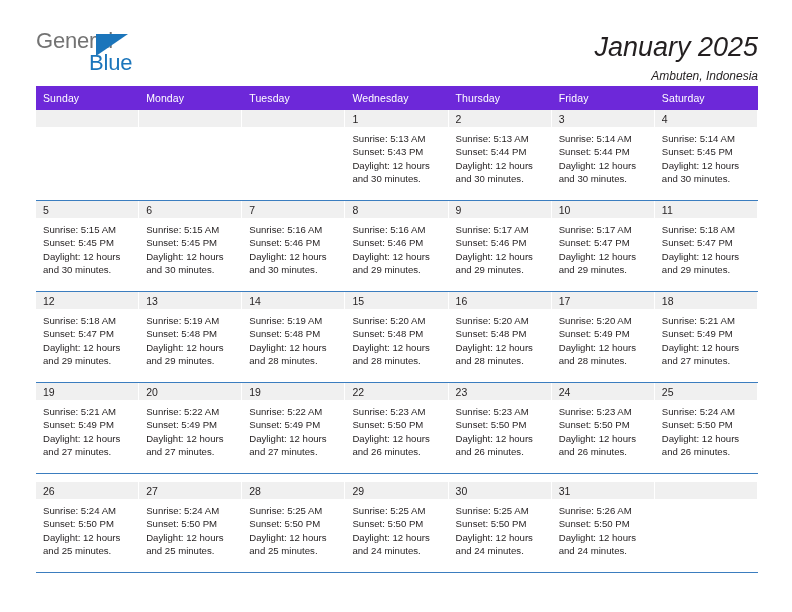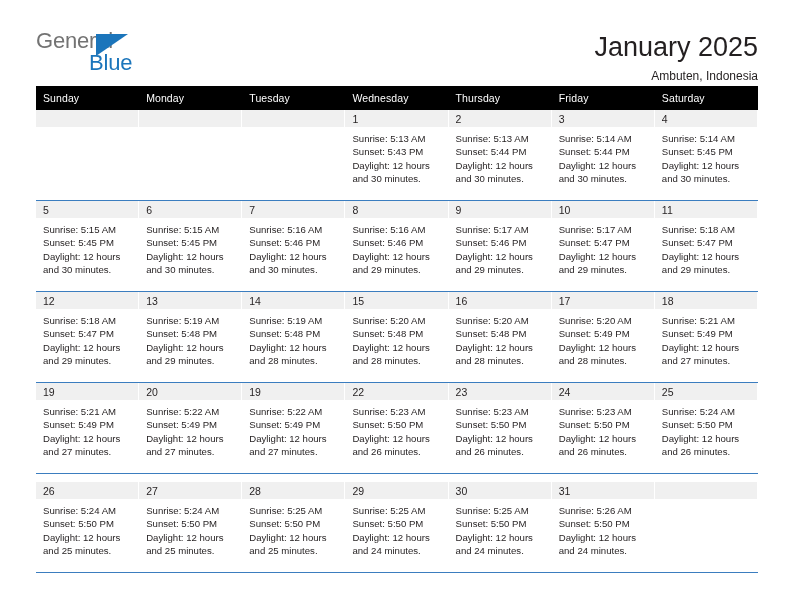--- a/index.html
+++ b/index.html
@@ -54,20 +54,21 @@
     top: 4px;
     width: 0;
     height: 0;
     border-left: 32px solid #1b75bb;
     border-bottom: 22px solid transparent;
   }
 
   .titles {
     text-align: right;
     padding-top: 2px;
+    font-style: italic;
   }
   .cal-title {
     font-size: 27px;
     color: #231f20;
     font-weight: normal;
     line-height: 1.15;
   }
   .cal-sub {
     font-size: 12px;
     color: #231f20;
@@ -77,21 +78,21 @@
 
   
   .calendar {
     margin: 12px 34px 0 36px;
     width: 722px;
   }
 
   .weekdays {
     display: grid;
     grid-template-columns: repeat(7, 1fr);
-    background: #000000;
+    background: #6d28d9;
   }
   .weekday {
     color: #ffffff;
     font-size: 10.5px;
     padding: 6px 0 6px 7px;
     letter-spacing: 0.1px;
   }
 
   .week {
     display: grid;

